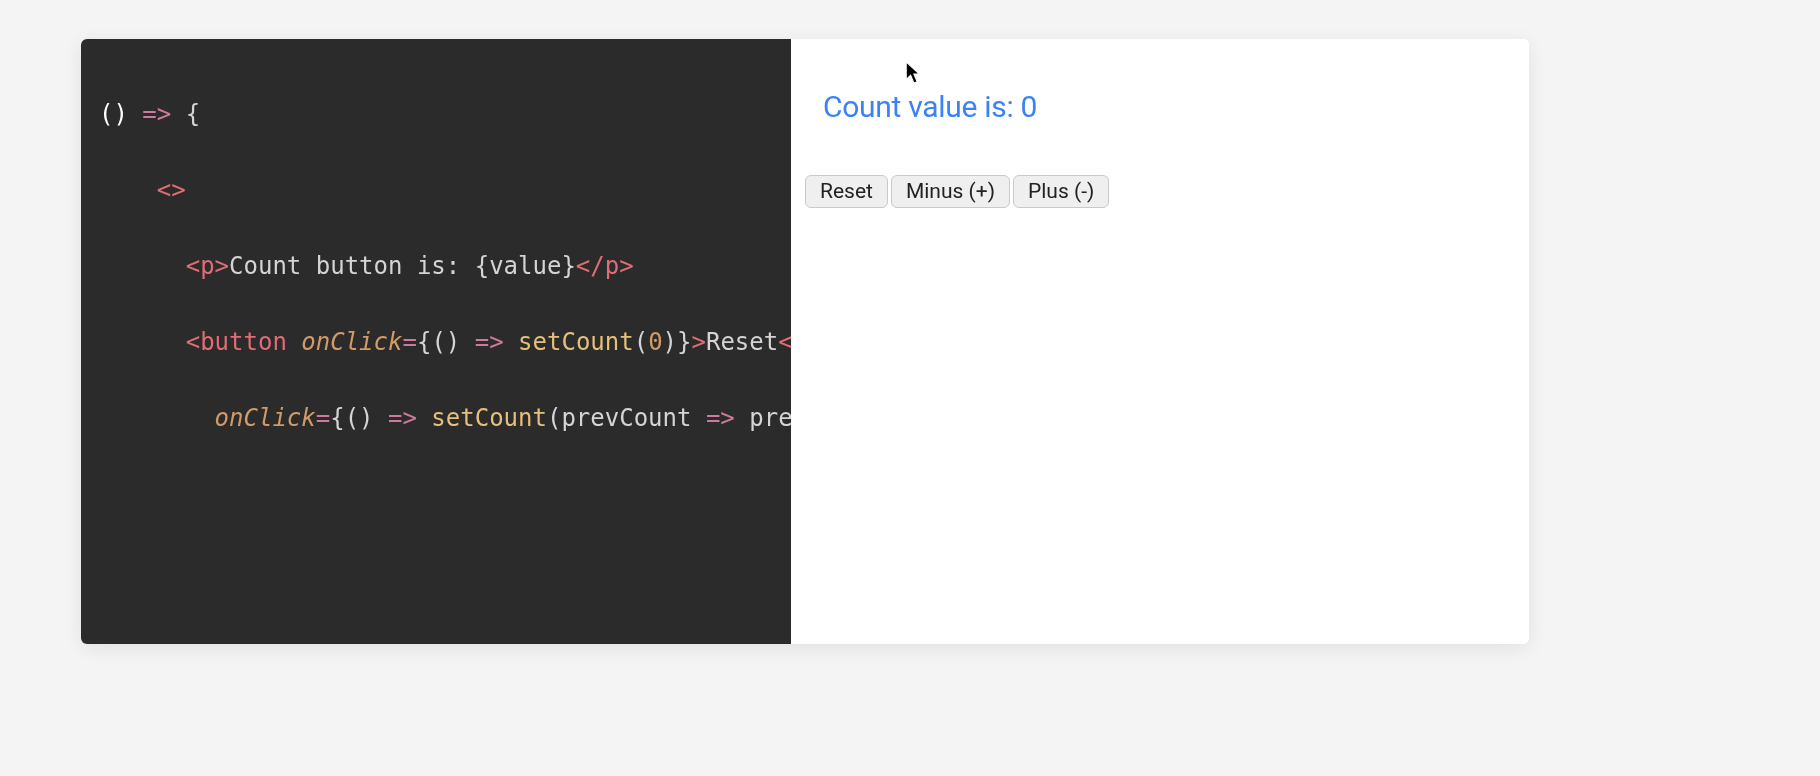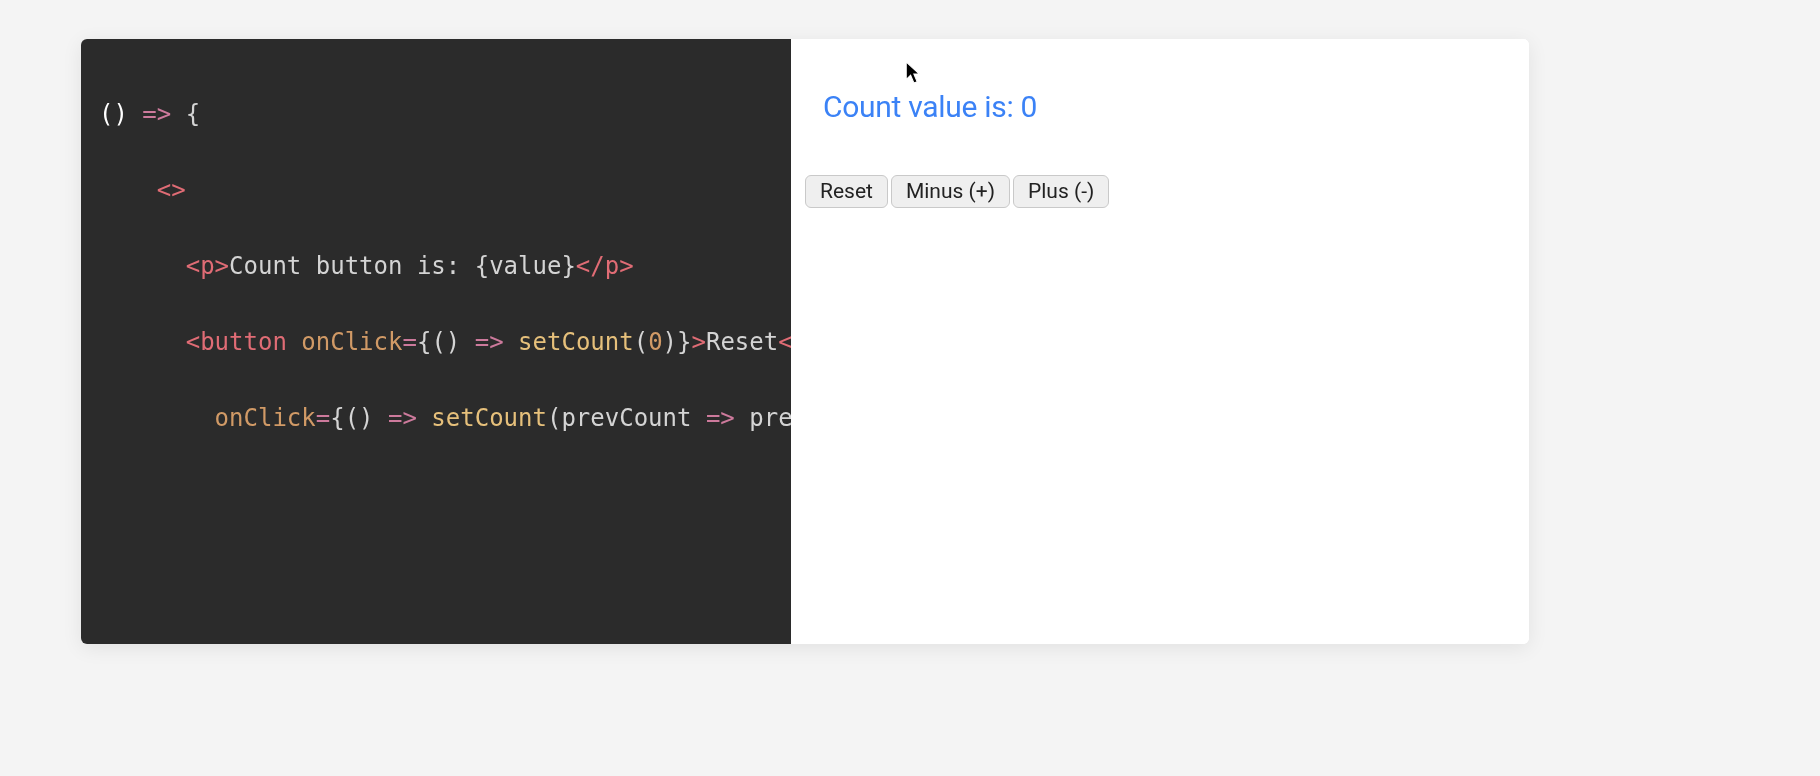--- a/index.html
+++ b/index.html
@@ -38,21 +38,21 @@
     }
     .code-line {
       display: block;
       padding-left: 18px;
     }
     .tok-keyword { color: #cd7a9c; }
     .tok-fn { color: #e6c07b; }
     .tok-punct { color: #d4d4d4; }
     .tok-paren-white { color: #ffffff; }
     .tok-num { color: #d19a66; }
-    .tok-attr { color: #d19a66; }
+    .tok-attr { color: #d19a66; font-style: italic; }
     .tok-var { color: #d4d4d4; }
     .tok-tag { color: #e06c75; }
     .tok-tagname { color: #e06c75; }
     .tok-arrow { color: #cd7a9c; }
     .tok-text { color: #d4d4d4; }
 
     .preview-pane {
       flex: 1;
       background: #ffffff;
       padding: 0;

